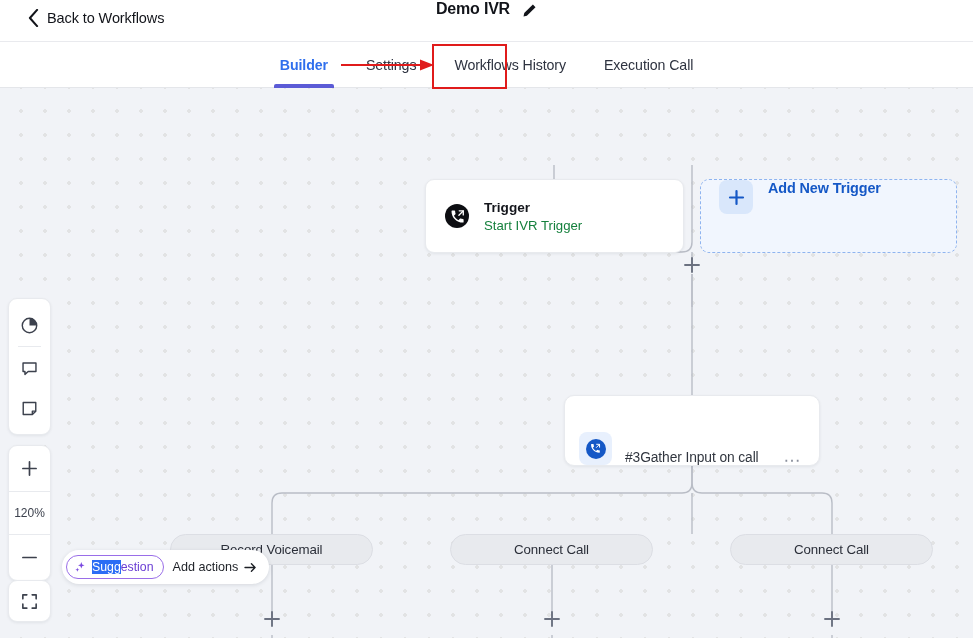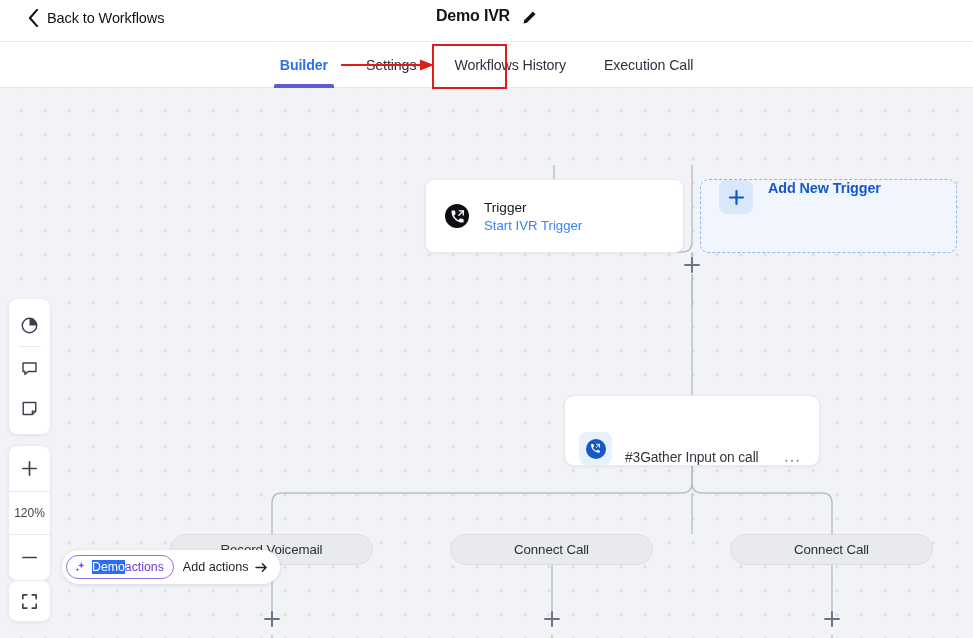--- a/index.html
+++ b/index.html
@@ -18,21 +18,21 @@
     display: flex; align-items: center;
   }
   .back-btn {
     position: absolute; left: 28px; top: 9px;
     display: flex; align-items: center; gap: 8px;
     cursor: pointer;
   }
   .back-chevron { width: 11px; height: 18px; display: block; }
   .back-label { font-size: 14.5px; color: #12141a; letter-spacing: -0.1px; }
   .title-wrap {
-    position: absolute; left: 0; top: 7px; width: 973px;
+    position: absolute; left: 0; top: 0; width: 973px;
     display: flex; justify-content: center; align-items: flex-end; gap: 12px;
   }
   .doc-title { font-size: 16px; font-weight: 600; color: #12141a; letter-spacing: -0.2px; }
   .pencil-icon { width: 15px; height: 15px; display: block; cursor: pointer; }
 
   
   .tabstrip {
     position: absolute; left: 0; top: 42px; width: 973px; height: 46px;
     background: #ffffff; border-bottom: 1px solid #e4e6ea;
     display: flex; align-items: center; justify-content: center; gap: 0;
@@ -67,22 +67,22 @@
 
   
   .trigger-card {
     position: absolute; left: 425px; top: 91px; width: 259px; height: 74px;
     background: #fff; border-radius: 9px; border: 1px solid #e8eaee;
     box-shadow: 0 1px 3px rgba(16,24,40,.07);
     display: flex; align-items: center; padding: 0 18px; gap: 14px;
     cursor: pointer; z-index: 12;
   }
   .trig-ico { width: 26px; height: 26px; flex: none; }
-  .trig-title { font-size: 13.6px; font-weight: 400; color: #14161c; line-height: 17px; }
-  .trig-sub { font-size: 13.2px; color: #3b82f6; line-height: 17px; margin-top: 1px; }
+  .trig-title { font-size: 13.6px; font-weight: 700; color: #14161c; line-height: 17px; }
+  .trig-sub { font-size: 13.2px; color: #15803d; line-height: 17px; margin-top: 1px; }
 
   .add-trigger {
     position: absolute; left: 700px; top: 91px; width: 257px; height: 74px;
     background: #f1f6fe; border: 1.6px dashed #8fb4ef; border-radius: 9px;
     display: flex; align-items: flex-start; padding: 0 18px; gap: 15px;
     cursor: pointer; z-index: 12;
   }
   .plus-tile {
     width: 34px; height: 34px; border-radius: 8px; background: #d9e7fb;
     display: flex; align-items: center; justify-content: center; flex: none;
@@ -363,21 +363,21 @@
           <path d="M3 7.2V3h4.2M12.8 3H17v4.2M17 12.8V17h-4.2M7.2 17H3v-4.2"></path>
         </g>
       </svg>
     </div>
 
     <div class="sugg-bar">
       <div class="sugg-pill">
         <svg width="13" height="13" viewBox="0 0 24 24" color="#7b4ae0">
             <use href="#ic-sparkle"></use>
           </svg>
-        <span class="sugg-text"><span class="sel">Demo</span><span>actions</span></span>
+        <span class="sugg-text"><span class="sel">Sugg</span><span>estion</span></span>
       </div>
       <div class="add-actions">
         <span>Add actions</span>
         <svg width="13" height="11" viewBox="0 0 14 12">
           <path d="M1 6h11M8 2l4 4-4 4" stroke="#1d2026" stroke-width="1.5" fill="none" stroke-linecap="round" stroke-linejoin="round"></path>
         </svg>
       </div>
     </div>
 
   </div>

